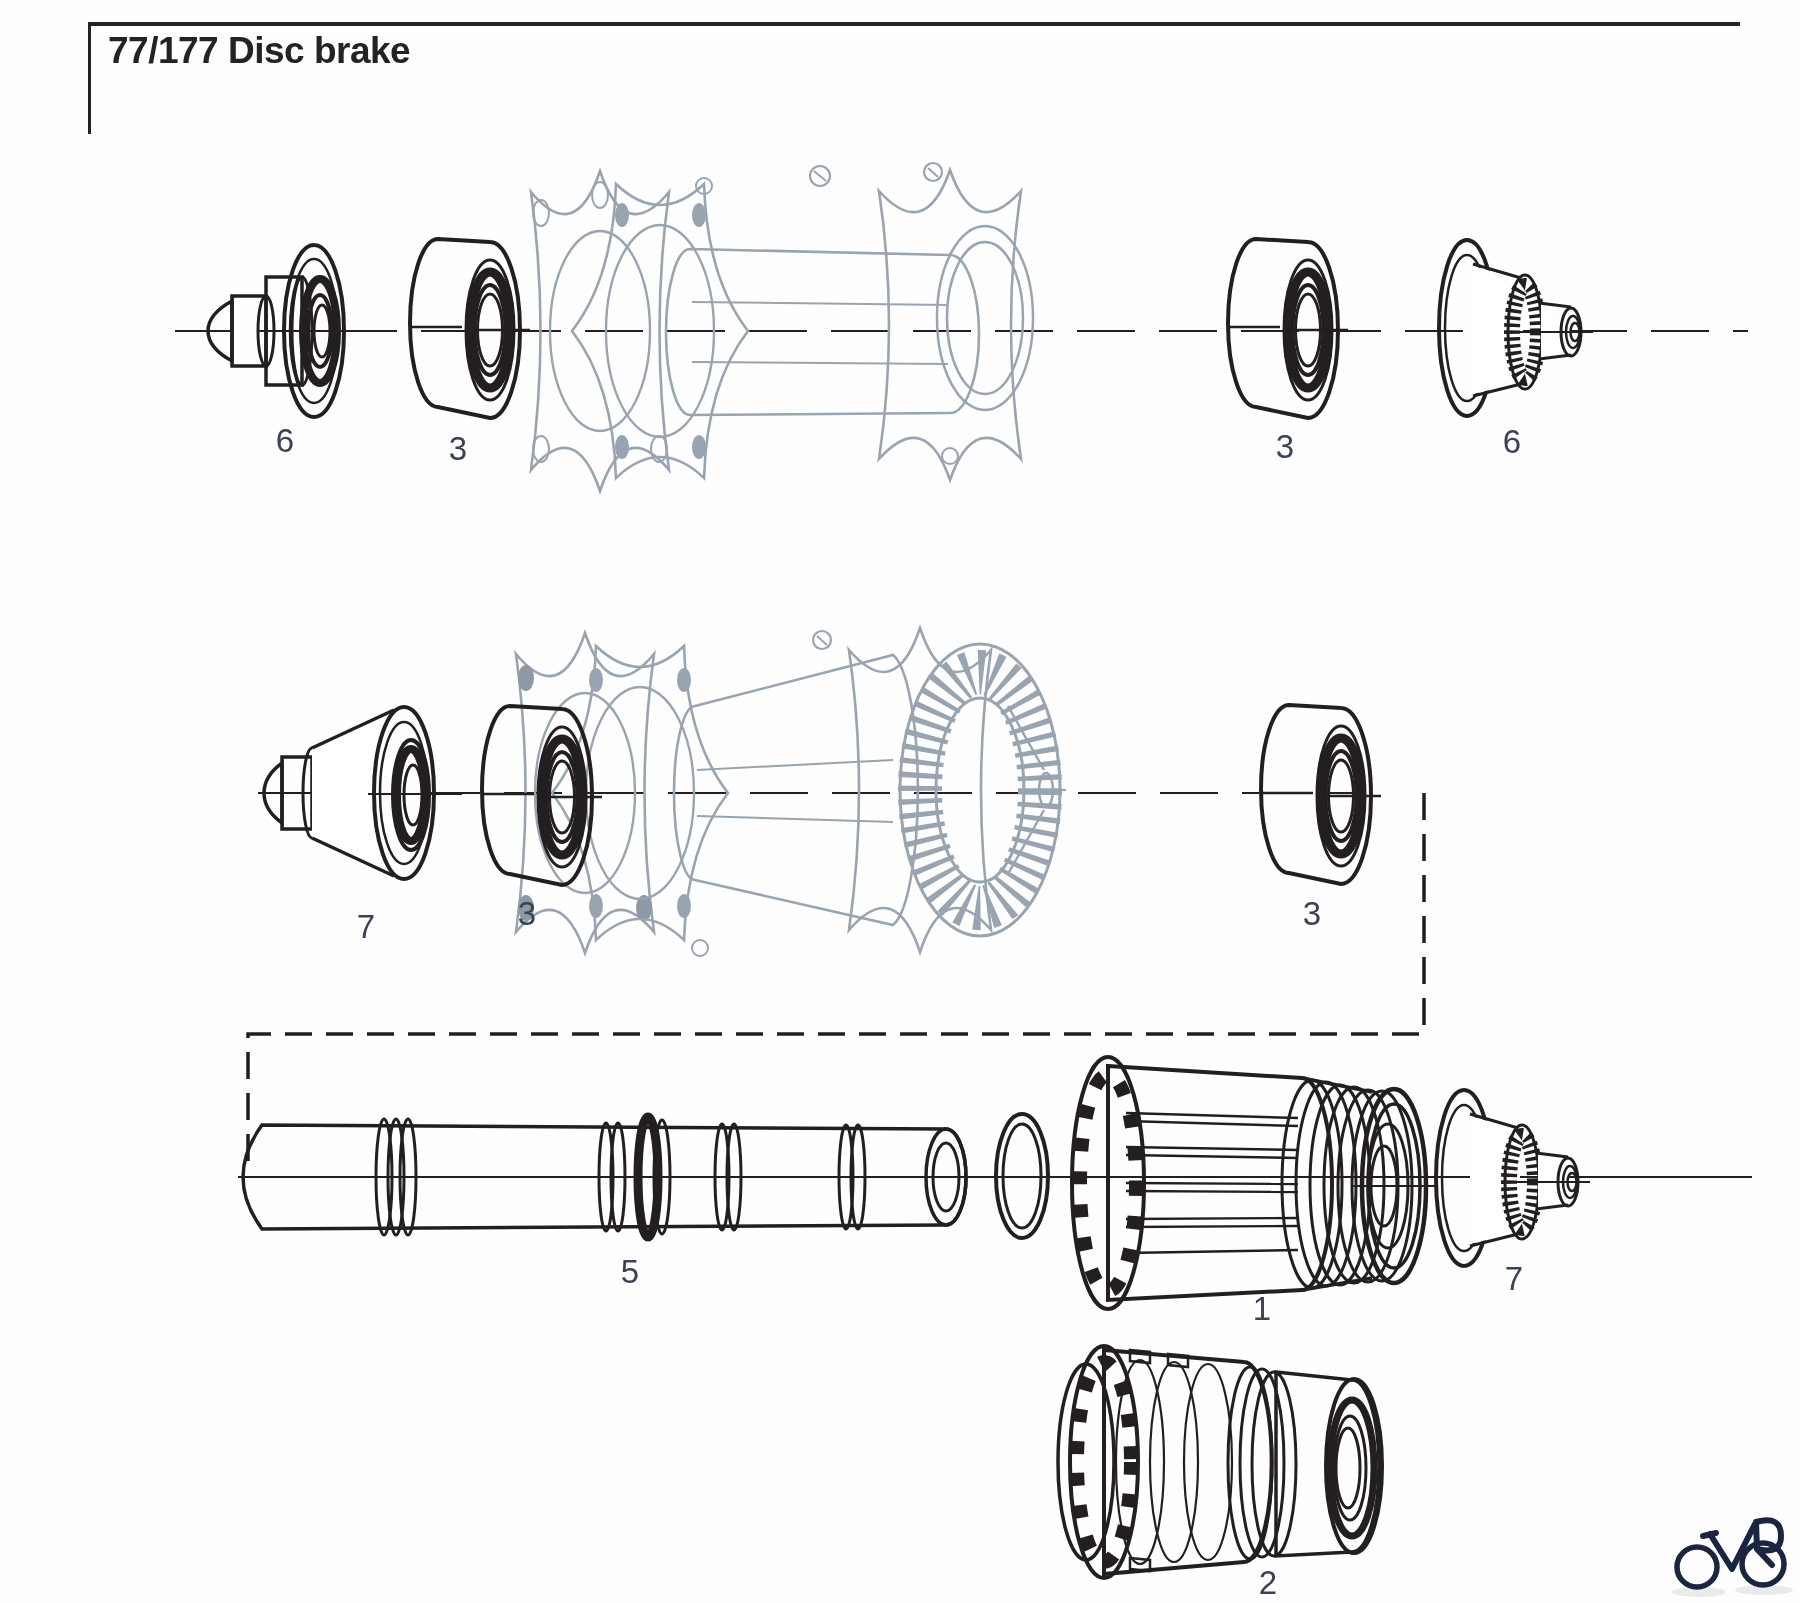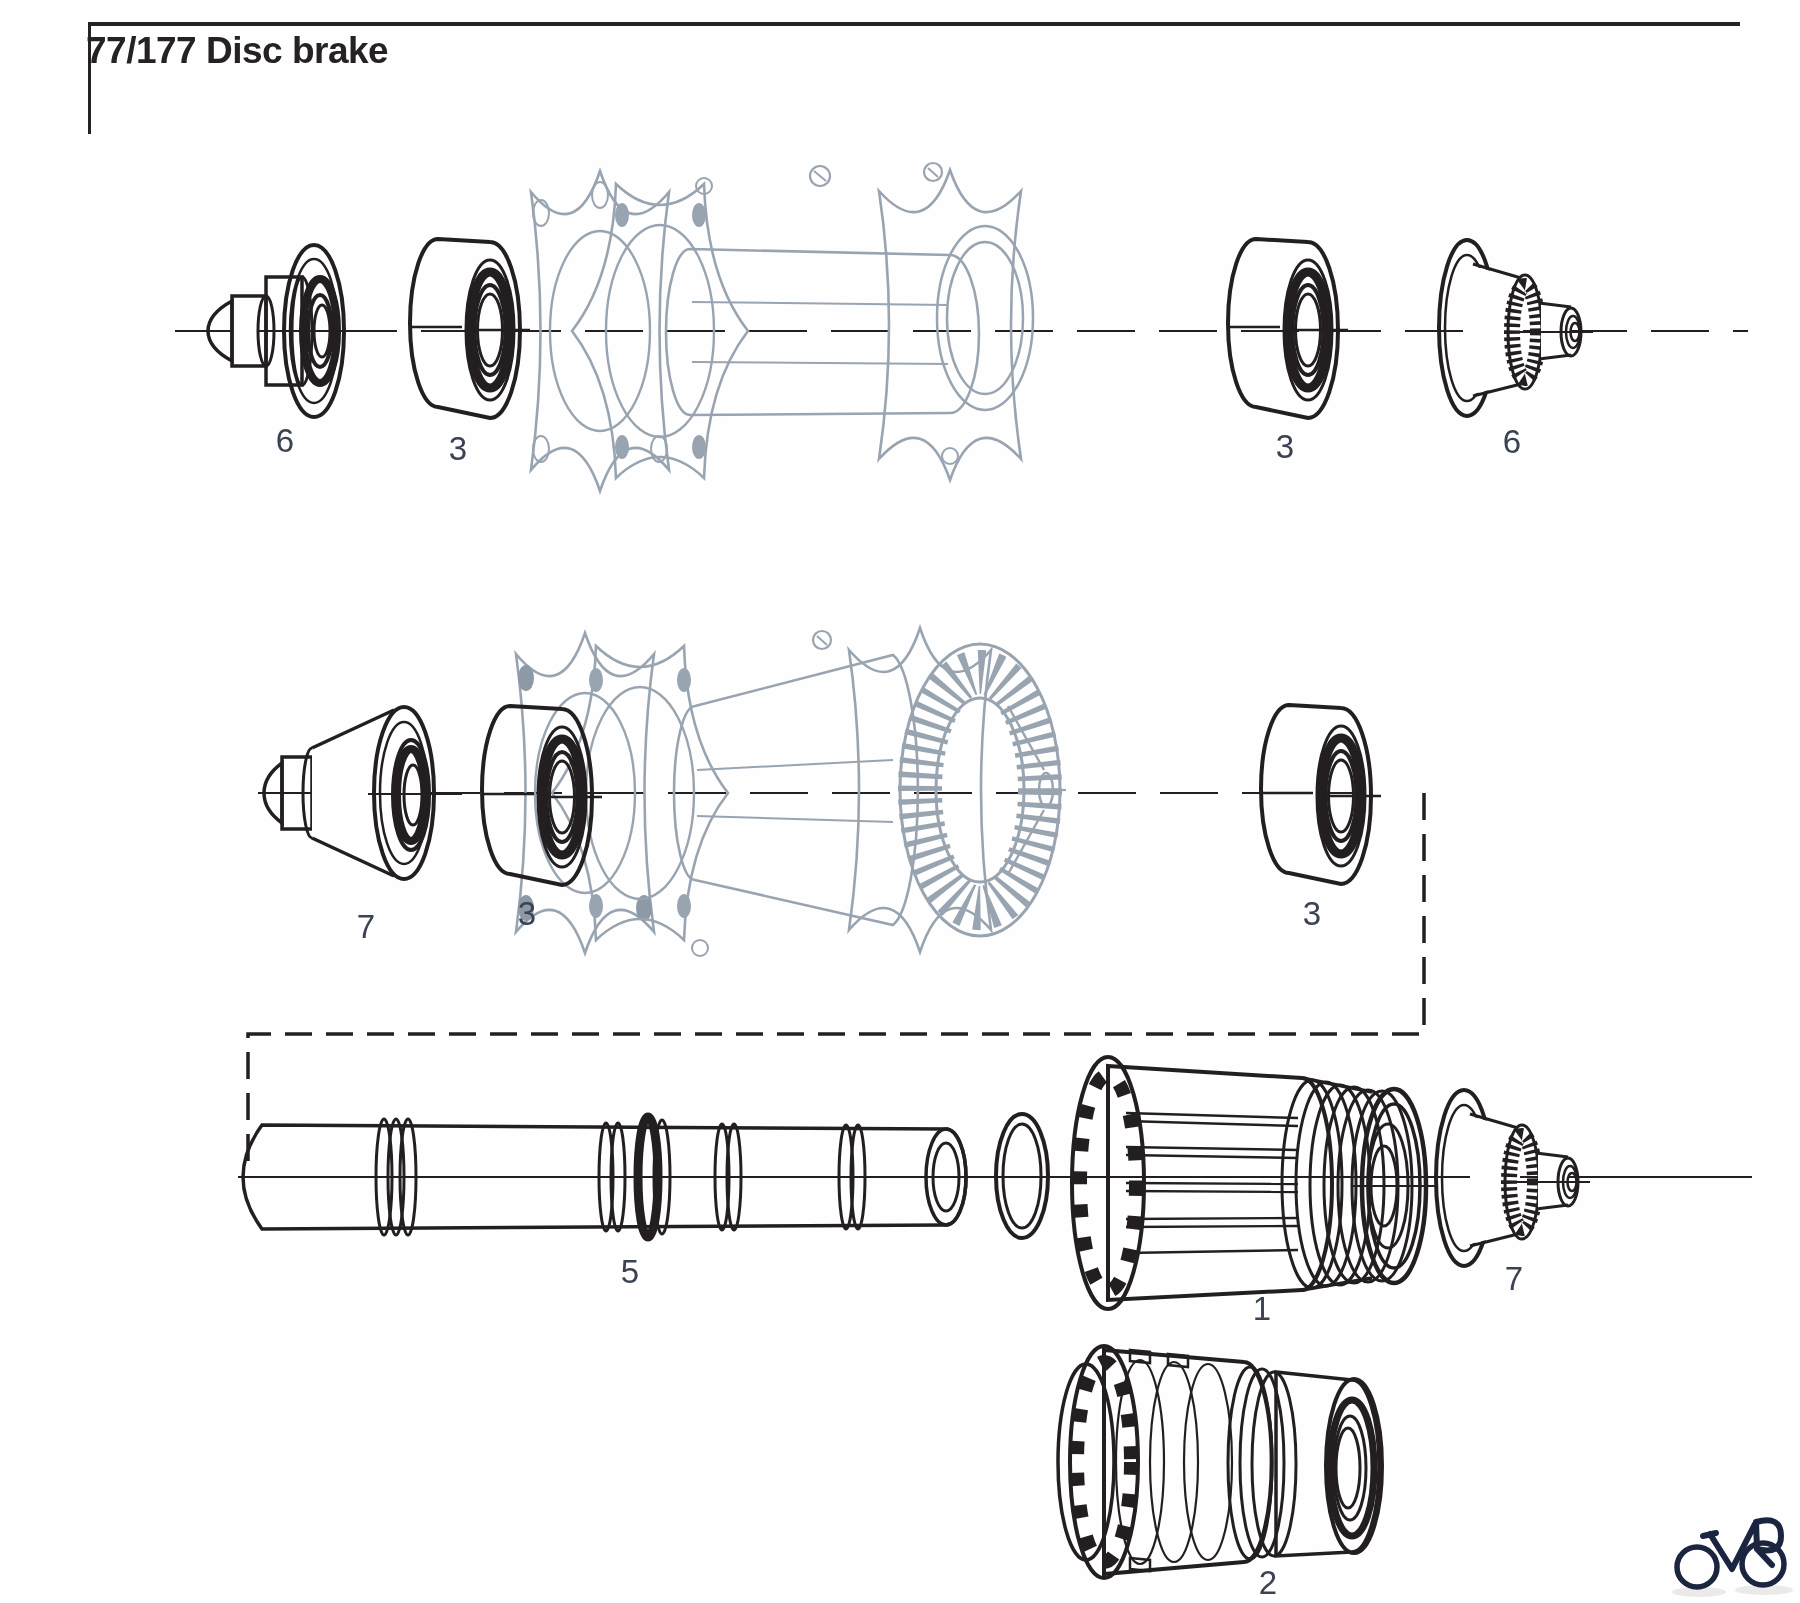--- a/index.html
+++ b/index.html
@@ -1,20 +1,20 @@
 <!DOCTYPE html>
 <html><head>
 <meta charset="utf-8">
 <style>
   html,body{margin:0;padding:0;background:#ffffff;}
   #stage{position:relative;width:1800px;height:1603px;background:#fefefe;overflow:hidden;
          font-family:"Liberation Sans", sans-serif;}
   .rule-h{position:absolute;left:88px;top:22px;width:1652px;height:4px;background:#262223;}
   .rule-v{position:absolute;left:88px;top:22px;width:3px;height:112px;background:#262223;}
-  .page-title{position:absolute;left:86px;top:30px;font-size:37px;font-weight:700;
+  .page-title{position:absolute;left:108px;top:30px;font-size:37px;font-weight:700;
               color:#262223;letter-spacing:-0.5px;white-space:nowrap;}
   .part-label{position:absolute;transform:translate(-50%,-50%);font-size:33px;color:#3a4254;
               font-weight:400;}
   svg{position:absolute;left:0;top:0;}
   .blk{stroke:#231f20;fill:none;}
   .gry{stroke:#99a4b1;fill:none;}
 </style>
 </head>
 <body>
 

